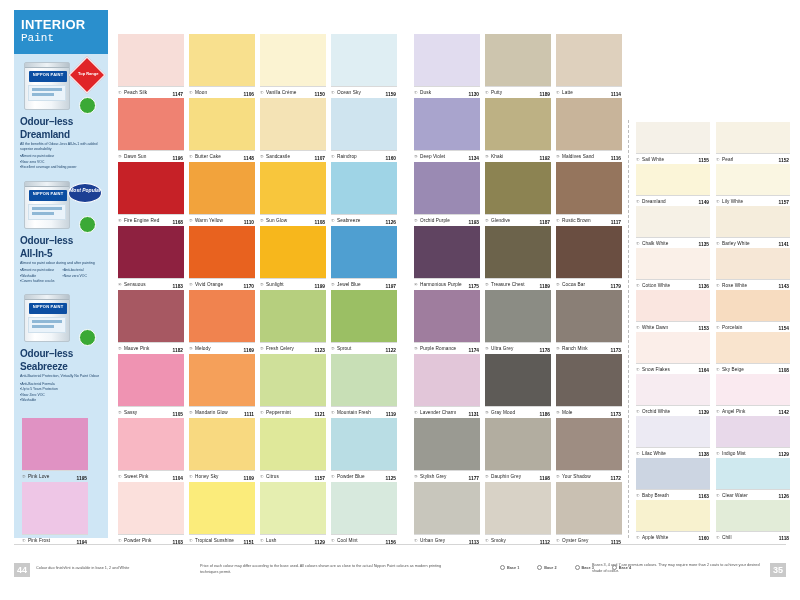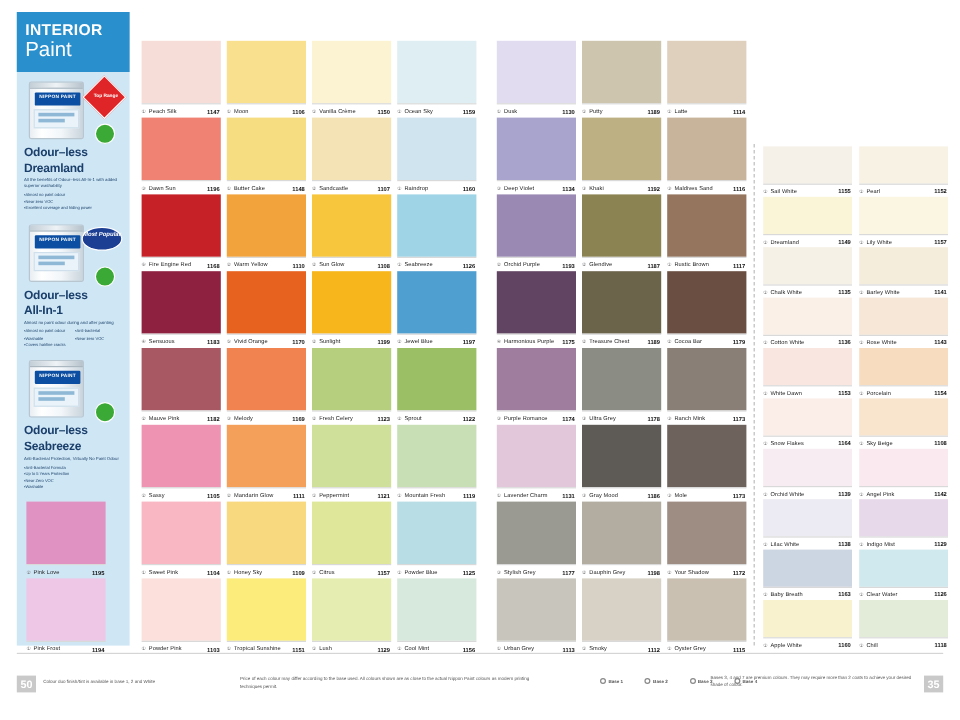--- a/index.html
+++ b/index.html
@@ -19,22 +19,22 @@
     background: #cfe6f5;
   }
   .sb-header {
     background: #2a8fcd; color: #fff;
     padding: 8px 7px 10px 7px;
   }
   .sb-header .t1 {
     font-size: 13px; font-weight: bold; letter-spacing: .3px; line-height: 1.05;
   }
   .sb-header .t2 {
-    font-size: 17px; font-weight: normal; line-height: 1.0; margin-top: 1px;
-    font-family: Liberation Sans, sans-serif;
+    font-size: 11px; font-weight: normal; line-height: 1.0; margin-top: 1px;
+    font-family: Liberation Mono, monospace;
   }
   .sb-block { padding: 6px 6px 2px 6px; }
   .can-row { position: relative; height: 54px; }
   .can {
     position: absolute; left: 4px; top: 2px;
     width: 46px; height: 48px;
     background: linear-gradient(to right,#e9eef2 0%,#ffffff 22%,#f2f6f9 60%,#c9d4dc 100%);
     border: 1px solid #b9c6cf; border-radius: 2px;
   }
   .can .lid {
@@ -210,21 +210,21 @@
               <i></i>
               <i class="s"></i>
             </div>
         </div>
         <div class="badge-oval">
             <em>Most Popular</em>
           </div>
         <div class="badge-green"></div>
       </div>
       <div class="prod-name">Odour–less</div>
-      <div class="prod-name">All-In-1</div>
+      <div class="prod-name">All-In-5</div>
       <div class="prod-desc">Almost no paint odour during and after painting</div>
       <ul class="prod-bullets bullets-2col">
         <li>Almost no paint odour</li>
         <li>Washable</li>
         <li>Covers hairline cracks</li>
         <li>Anti-bacterial</li>
         <li>Near zero VOC</li>
       </ul>
     </div>
 
@@ -880,21 +880,21 @@
         <div class="chip" style="height: 31px; background: rgb(226, 236, 216);"></div>
         <div class="cap">
           <span class="cidx">①</span>
           <span class="nm">Chill</span>
         </div>
         <span class="num">1118</span>
       </div>
     </div>
 
   <div class="footer-rule"></div>
-  <div class="pg left">50</div>
+  <div class="pg left">44</div>
   <div class="pg right">35</div>
   <div class="fnote a">Colour duo finish/tint is available in base 1, 2 and White</div>
   <div class="fnote b" style="width:250px">Price of each colour may differ according to the base used. All colours shown are as close to the actual Nippon Paint colours as modern printing techniques permit.</div>
   <div class="fnote c" style="width:176px">Bases 3, 4 and 7 are premium colours. They may require more than 2 coats to achieve your desired shade of colour.</div>
   <div class="baserow">
     <span><i></i><b>Base 1</b></span>
     <span><i></i><b>Base 2</b></span>
     <span><i></i><b>Base 3</b></span>
     <span><i></i><b>Base 4</b></span>
   </div>

